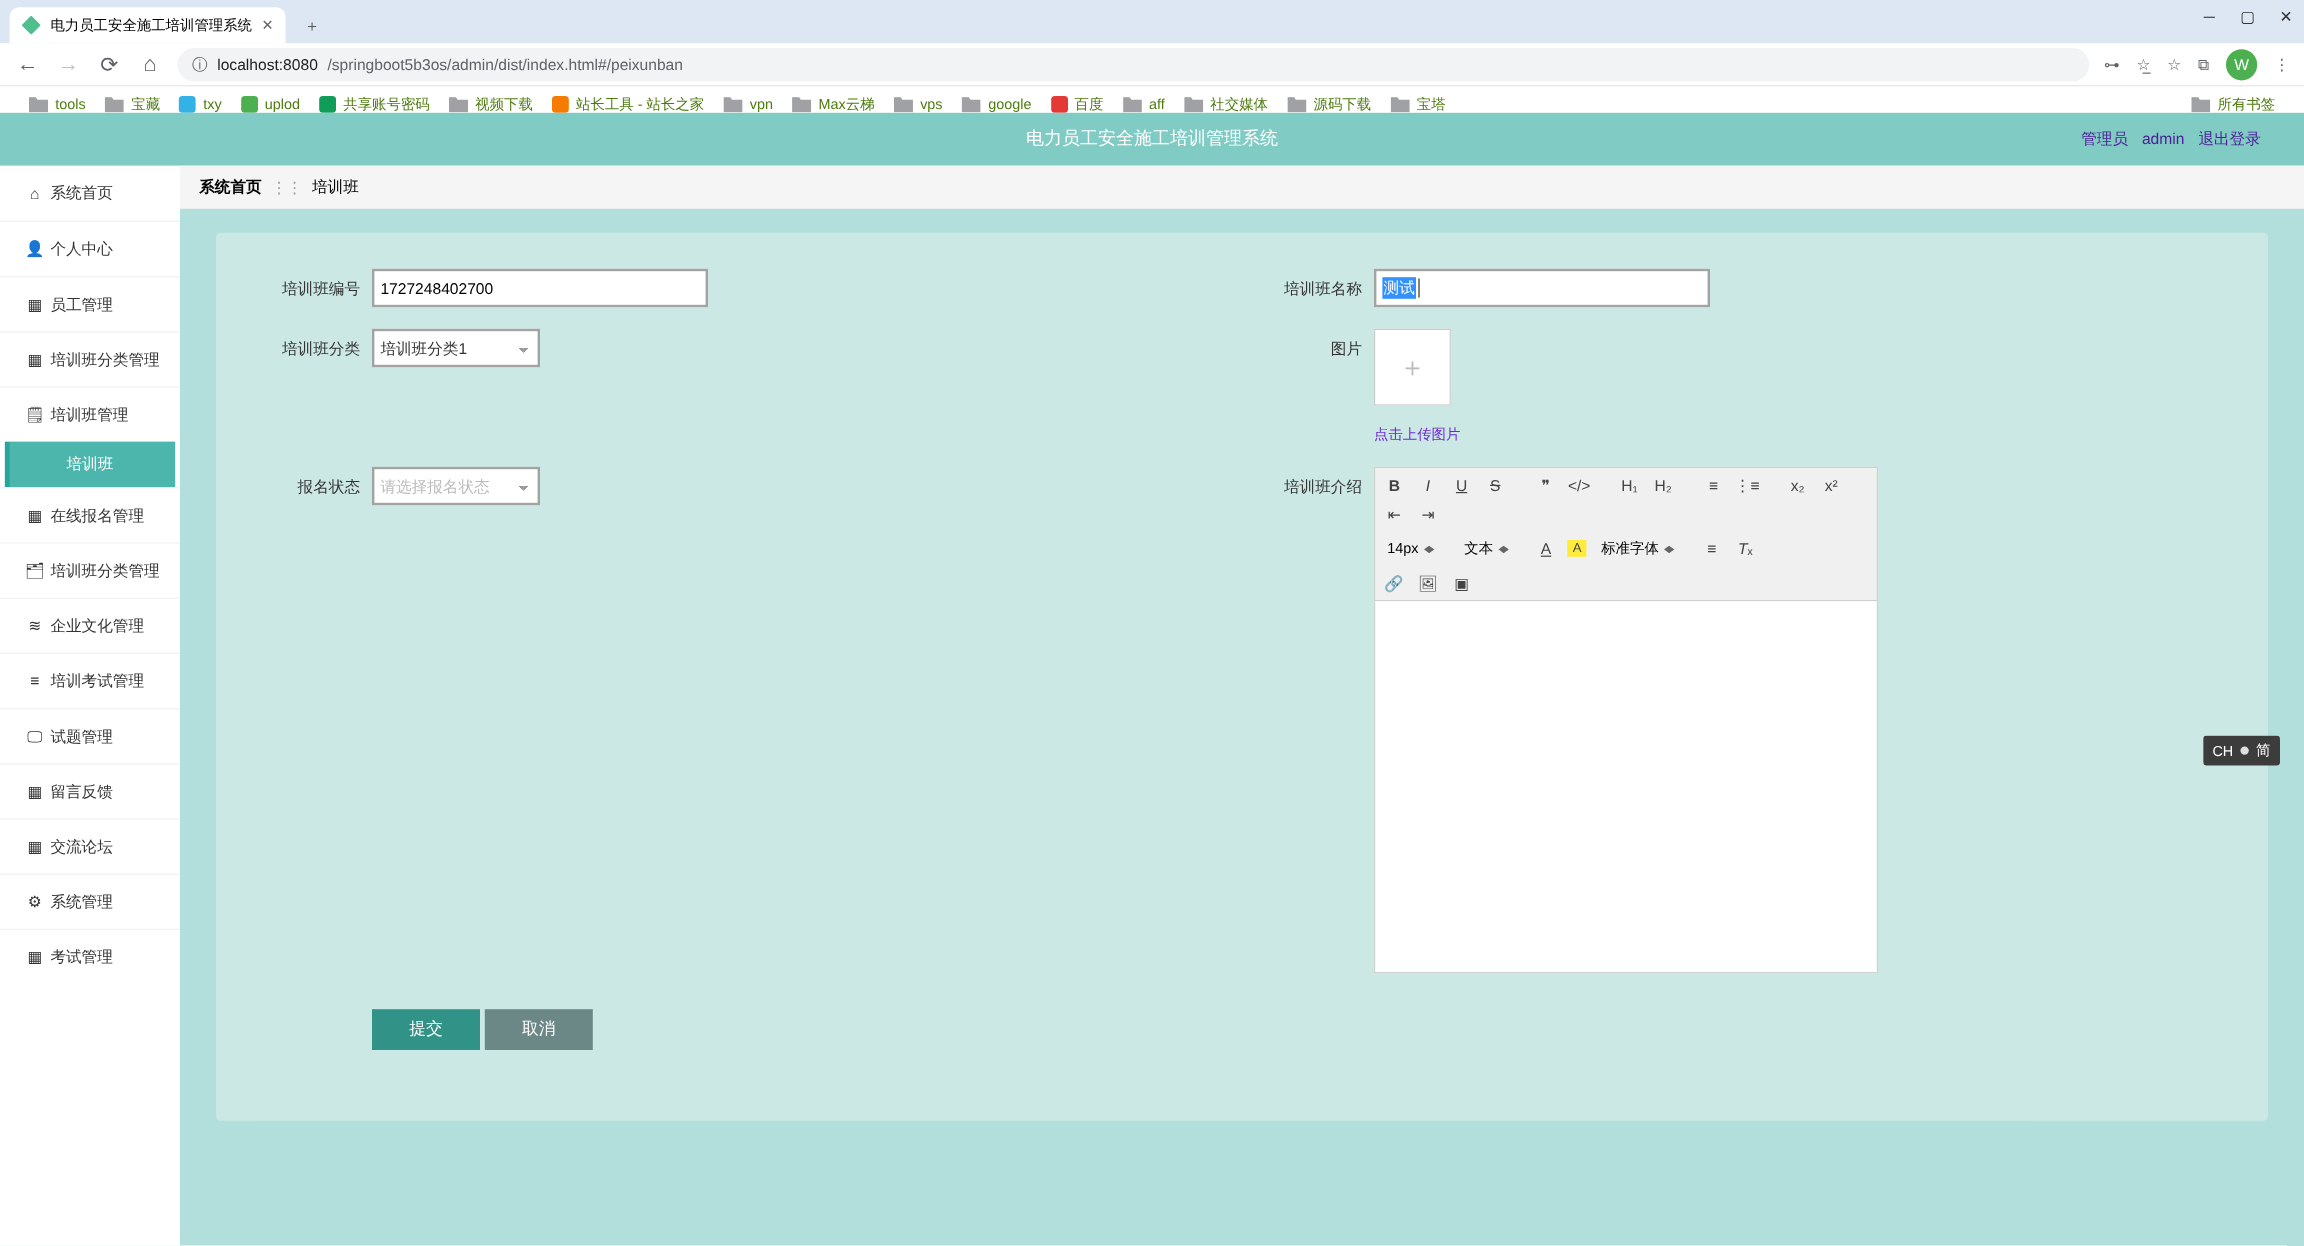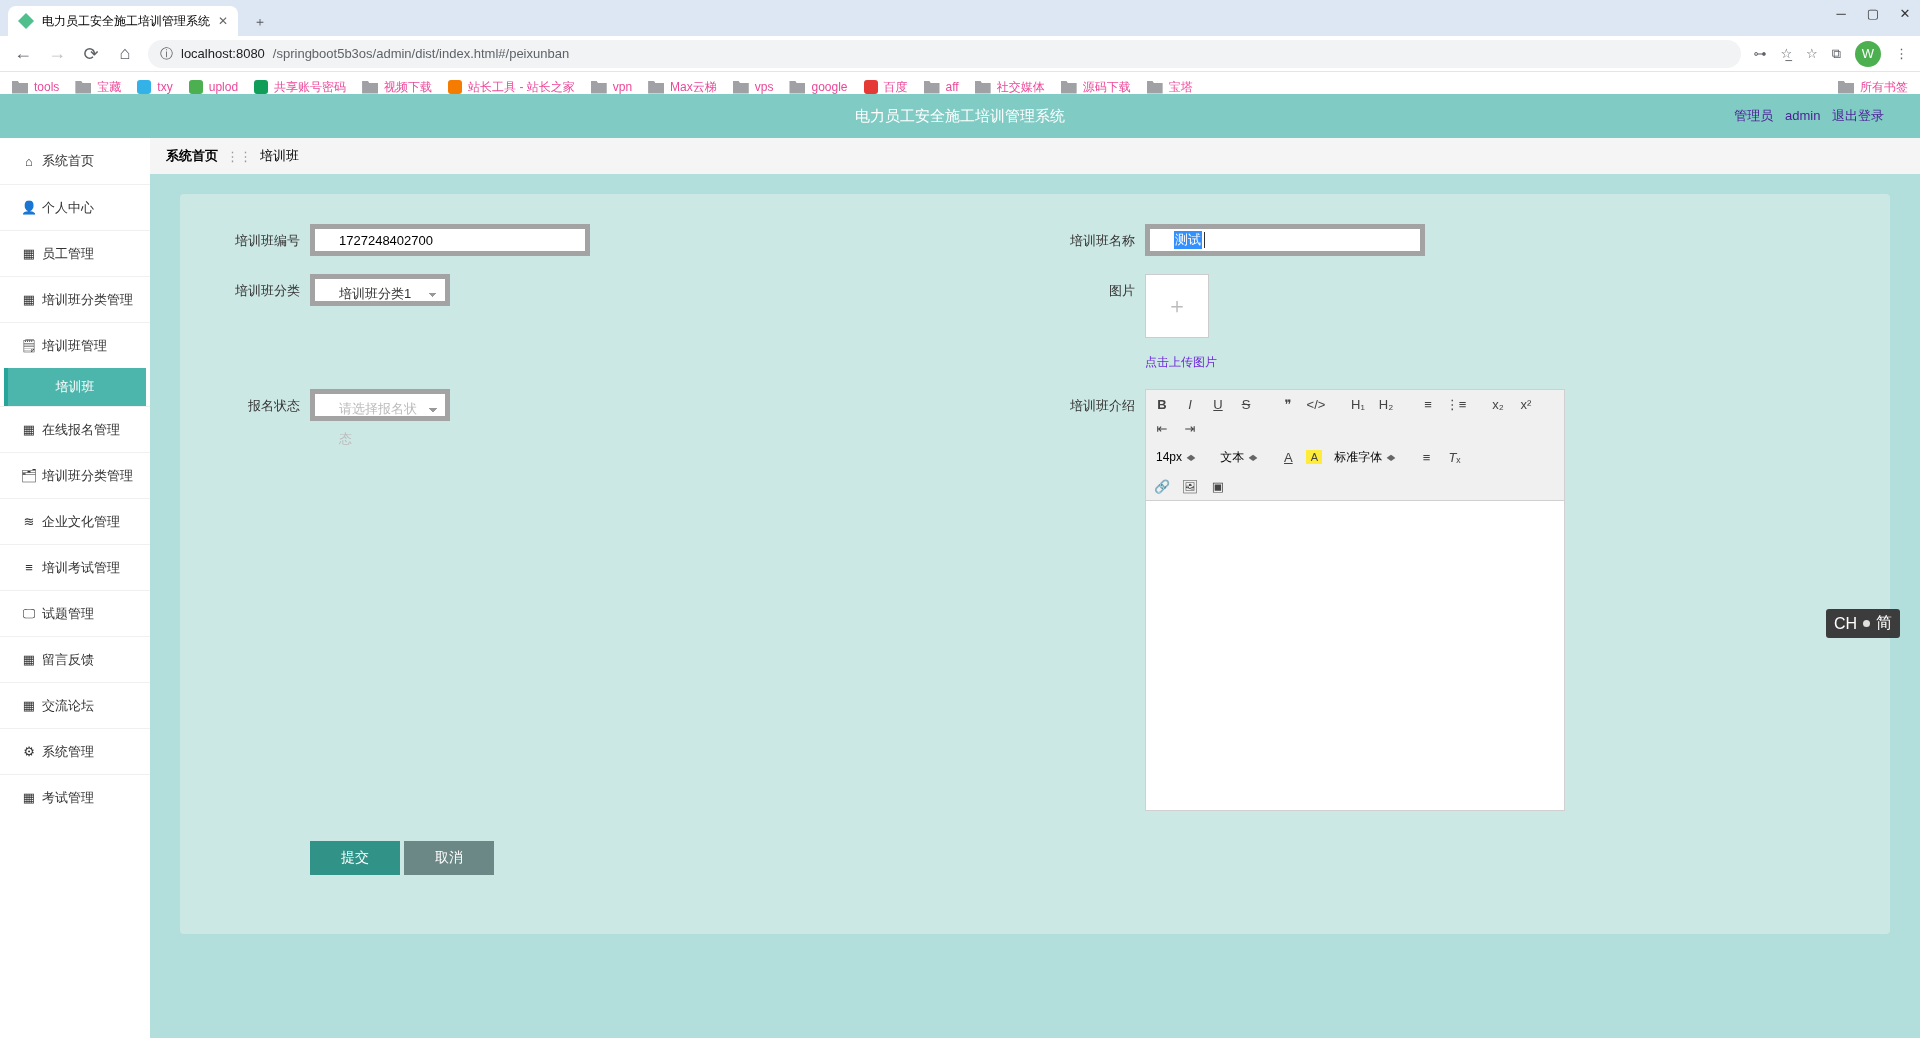--- a/index.html
+++ b/index.html
@@ -17,21 +17,21 @@
 
 .addr-row { height: 36px; display: flex; align-items: center; padding: 0 12px; gap: 12px; border-bottom: 1px solid #e5e5e5; }
 .nav-icon { width: 22px; height: 22px; display: flex; align-items: center; justify-content: center; color: #5f6368; font-size: 18px; }
 .addr-bar { flex: 1; height: 28px; background: #f1f3f4; border-radius: 14px; display: flex; align-items: center; padding: 0 12px; gap: 8px; font-size: 13px; color: #333; }
 .addr-bar .lock { color: #5f6368; }
 .addr-bar .host { color: #202124; }
 .addr-bar .path { color: #5f6368; }
 .addr-tail { display: flex; gap: 14px; align-items: center; color: #5f6368; }
 .avatar-badge { width: 26px; height: 26px; border-radius: 50%; background: #4caf50; color: #fff; display: flex; align-items: center; justify-content: center; font-size: 13px; }
 
-.bookmarks { height: 30px; display: flex; align-items: center; padding: 0 12px; gap: 16px; font-size: 12px; color: #ec4899; overflow: hidden; }
+.bookmarks { height: 30px; display: flex; align-items: center; padding: 0 24px; gap: 16px; font-size: 12px; color: #4d7c0f; overflow: hidden; }
 .bookmark { display: flex; align-items: center; gap: 6px; white-space: nowrap; }
 .bm-folder { width: 16px; height: 13px; background: #5f6368; clip-path: polygon(0 0, 35% 0, 45% 20%, 100% 20%, 100% 100%, 0 100%); opacity: 0.6; }
 .bm-icon { width: 14px; height: 14px; border-radius: 3px; }
 .bm-spacer { flex: 1; }
 
 
 .app-header { height: 44px; background: #80cbc4; position: relative; }
 .app-title { position: absolute; left: 50%; transform: translateX(-50%); top: 0; line-height: 44px; color: #fff; font-size: 15px; }
 .user-area { position: absolute; right: 36px; top: 0; line-height: 44px; font-size: 13px; color: #4c1d95; }
 .user-area span { margin-left: 8px; cursor: pointer; }
@@ -47,21 +47,21 @@
 .main-area { flex: 1; background: #b2dfdb; overflow-y: auto; position: relative; }
 .breadcrumb { height: 36px; background: #f5f5f5; display: flex; align-items: center; padding: 0 16px; font-size: 13px; gap: 8px; }
 .breadcrumb .home { font-weight: bold; }
 .breadcrumb .sep { color: #999; }
 .content-panel { margin: 20px 30px; background: #cce8e4; border-radius: 4px; padding: 30px 50px 40px; min-height: 740px; position: relative; }
 
 
 .form-grid { display: grid; grid-template-columns: 1fr 1fr; column-gap: 60px; row-gap: 18px; }
 .form-row { display: flex; align-items: flex-start; gap: 10px; }
 .form-label { width: 70px; text-align: right; font-size: 13px; color: #333; padding-top: 8px; flex-shrink: 0; }
-.form-input, .form-select { height: 32px; border: 5px solid #a3a3a3; background: #fff; padding: 0 24px; font-size: 13px; outline: none; }
+.form-input, .form-select { height: 32px; border: 2px solid #a3a3a3; background: #fff; padding: 0 5px; font-size: 13px; outline: none; }
 .form-input { width: 280px; }
 .form-input.wide { width: 280px; text-align: center; }
 .form-select { width: 140px; appearance: none; position: relative; padding-right: 24px; background-image: linear-gradient(45deg, transparent 50%, #999 50%), linear-gradient(-45deg, transparent 50%, #999 50%); background-position: calc(100% - 12px) 14px, calc(100% - 8px) 14px; background-size: 4px 4px; background-repeat: no-repeat; }
 .sel-text { line-height: 30px; color: #333; }
 .sel-placeholder { color: #bbb; }
 .sel-highlighted { background: #3390ff; color: #fff; display: inline-block; padding: 0 1px; }
 
 .upload-box { width: 64px; height: 64px; border: 1px solid #ccc; background: #fff; display: flex; align-items: center; justify-content: center; cursor: pointer; }
 .upload-plus { font-size: 22px; color: #bbb; font-weight: 200; }
 .upload-hint { font-size: 12px; color: #6d28d9; margin-top: 16px; }
@@ -74,21 +74,21 @@
 .tb-sel::after { content: "◆"; font-size: 8px; color: #666; margin-left: 6px; transform: scaleX(1.4); }
 .editor-body { height: 310px; background: #fff; border: 1px solid #d0d0d0; border-top: none; }
 
 
 .btn-row { margin-top: 30px; display: flex; gap: 4px; padding-left: 80px; }
 .btn { width: 90px; height: 34px; border: none; color: #fff; font-size: 14px; cursor: pointer; }
 .btn-primary { background: #319387; }
 .btn-cancel { background: #6b8886; }
 
 
-.ime-ind { position: fixed; right: 20px; bottom: 400px; background: #3c3c3c; color: #fff; font-size: 16px; padding: 4px 8px; border-radius: 3px; display: flex; gap: 6px; align-items: center; }
+.ime-ind { position: fixed; right: 20px; bottom: 400px; background: #3c3c3c; color: #fff; font-size: 12px; padding: 4px 8px; border-radius: 3px; display: flex; gap: 6px; align-items: center; }
 .circ { width: 7px; height: 7px; background: #e0e0e0; border-radius: 50%; }
 </style>
 </head>
 <body>
 
 <div class="browser-top">
   <div class="tab-strip">
     <div class="tab">
       <span class="tab-favicon"></span>
       <span>电力员工安全施工培训管理系统</span>

